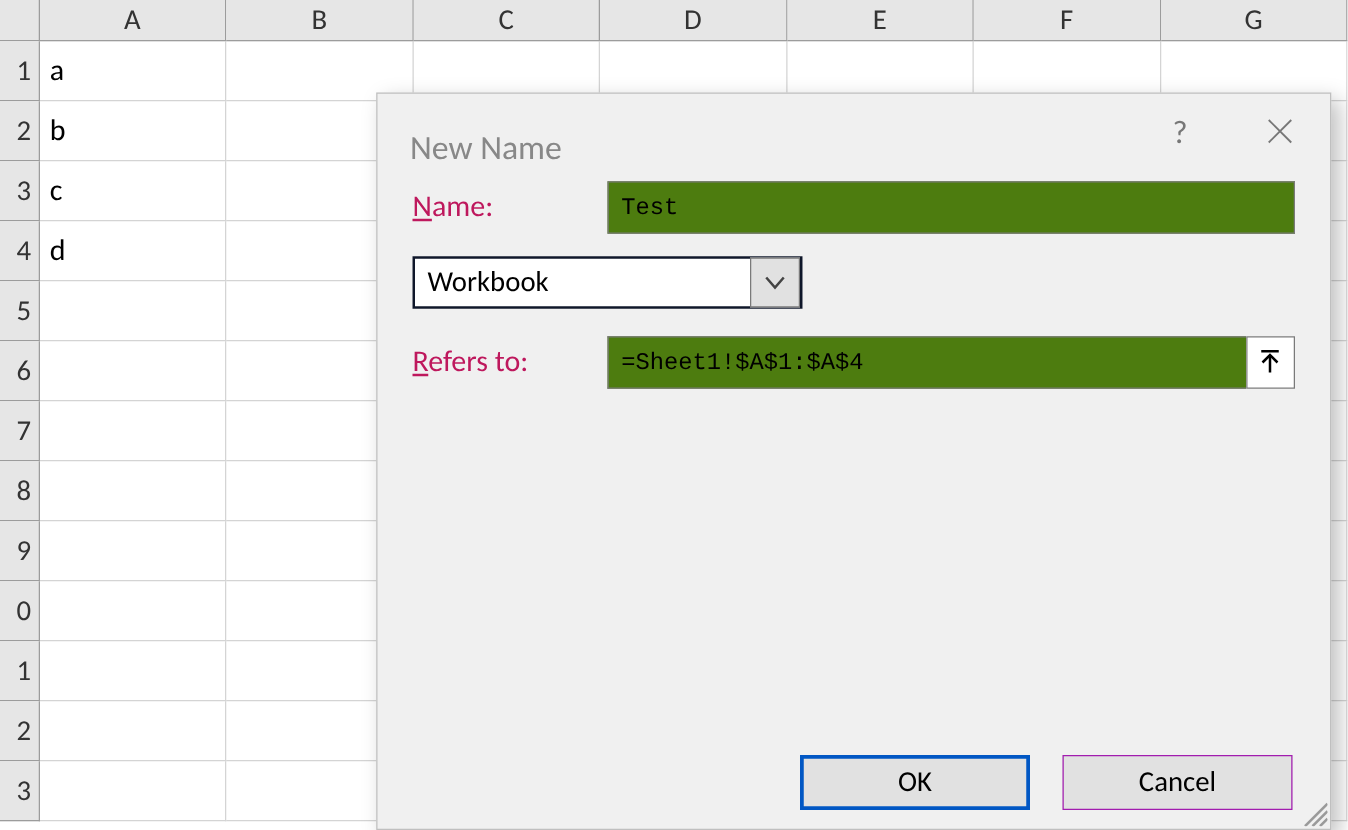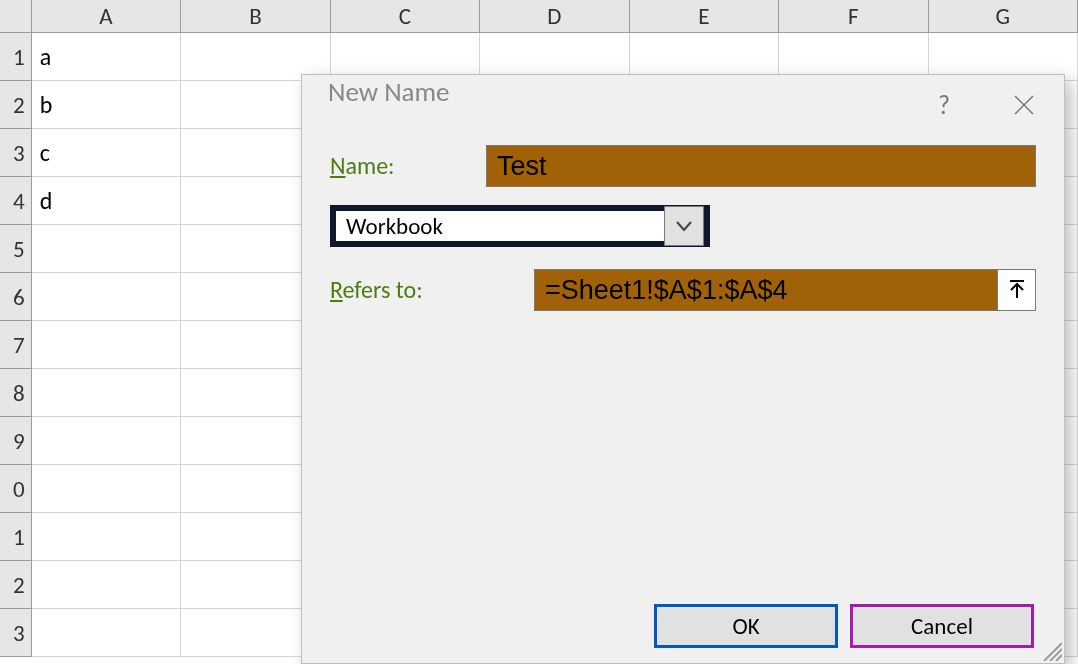--- a/index.html
+++ b/index.html
@@ -75,21 +75,21 @@
     width: 764px; height: 590px;
     background: #f0f0f0;
     border: 1px solid #bfbfbf;
     box-shadow: 6px 6px 16px rgba(0,0,0,.25);
     display: flex;
     flex-direction: column;
   }
   .titlebar {
     height: 60px;
     display: flex;
-    align-items: flex-start;
+    align-items: flex-end;
     padding-left: 26px;
   }
   .titlebar .title {
     flex: 1;
     color: #888;
     font-size: 27px;
     font-weight: 400;
   }
   .titlebar .help-btn,
   .titlebar .close-btn {
@@ -107,41 +107,41 @@
     padding: 10px 28px 0 28px;
   }
   .form-row {
     display: flex;
     align-items: flex-start;
     margin-bottom: 18px;
   }
   .form-row .lbl {
     width: 156px;
     font-size: 24px;
-    color: #4d7c0f;
+    color: #be185d;
     padding-top: 6px;
   }
   .form-row .lbl .ul { text-decoration: underline; }
   .form-row .ctrl {
     flex: 1;
     display: flex;
     align-items: stretch;
   }
   .txt {
     width: 100%;
     height: 42px;
-    font-size: 27px;
+    font-size: 19px;
     padding: 4px 10px;
     border: 1px solid #7a7a7a;
-    background: #a16207;
-    font-family: Liberation Sans, sans-serif;
+    background: #4d7c0f;
+    font-family: Liberation Mono, monospace;
   }
   .select {
-    width: 380px; height: 42px;
-    border: 6px solid #0f172a;
+    width: 312px; height: 42px;
+    border: 2px solid #0f172a;
     background: #fff;
     display: flex;
     align-items: center;
     justify-content: flex-end;
   }
   .select .select-text {
     flex: 1;
     padding: 0 10px;
     font-size: 23px;
   }
@@ -176,48 +176,48 @@
     flex-direction: column;
     justify-content: space-between;
     align-items: center;
     padding: 4px 0;
   }
   .arrow {
     width: 18px; height: 18px;
     color: #888;
   }
 
-  .refers-row { margin-top: 22px; gap: 48px; }
+  .refers-row { margin-top: 22px; }
   .refers-wrap {
     flex: 1; display: flex; align-items: center;
   }
   .refers-wrap .txt {
     border-right: none;
   }
   .collapse-btn {
     width: 42px; height: 42px;
     border: 1px solid #7a7a7a;
     background: #fff;
     display: flex; align-items: center; justify-content: center;
     cursor: pointer;
   }
   .collapse-btn svg { width: 20px; height: 20px; }
 
   .footer {
     height: 74px;
     display: flex;
     justify-content: flex-end;
     align-items: center;
-    gap: 12px;
+    gap: 26px;
     padding-right: 30px;
   }
   .btn {
     width: 184px; height: 44px;
     background: #e1e1e1;
-    border: 3px solid #a21caf;
+    border: 1px solid #a21caf;
     font-size: 23px;
     display: flex; align-items: center; justify-content: center;
     cursor: pointer;
   }
   .btn.primary {
     border: 3px solid #0157c4;
   }
 
   .grip {
     position: absolute;

